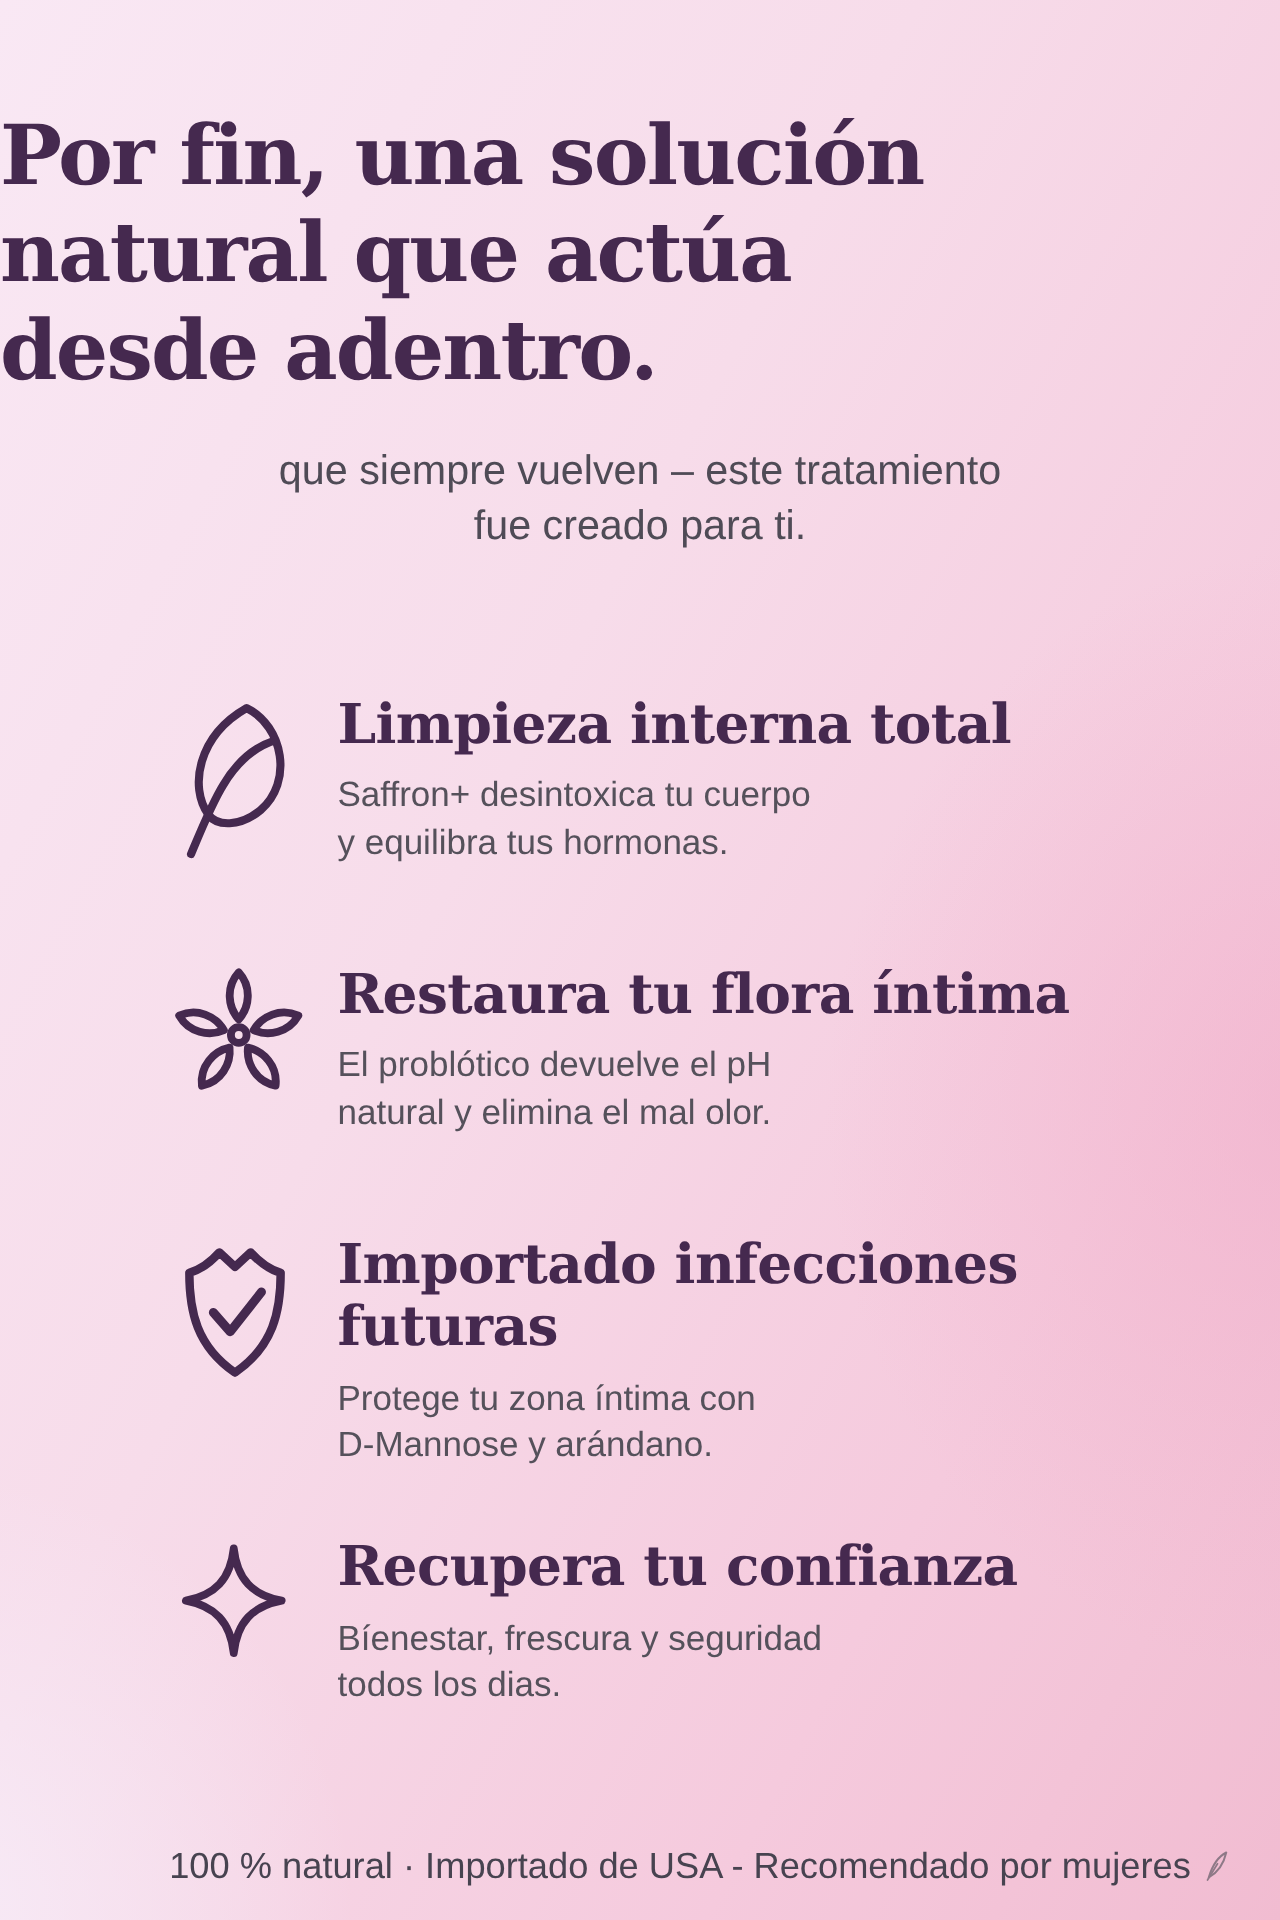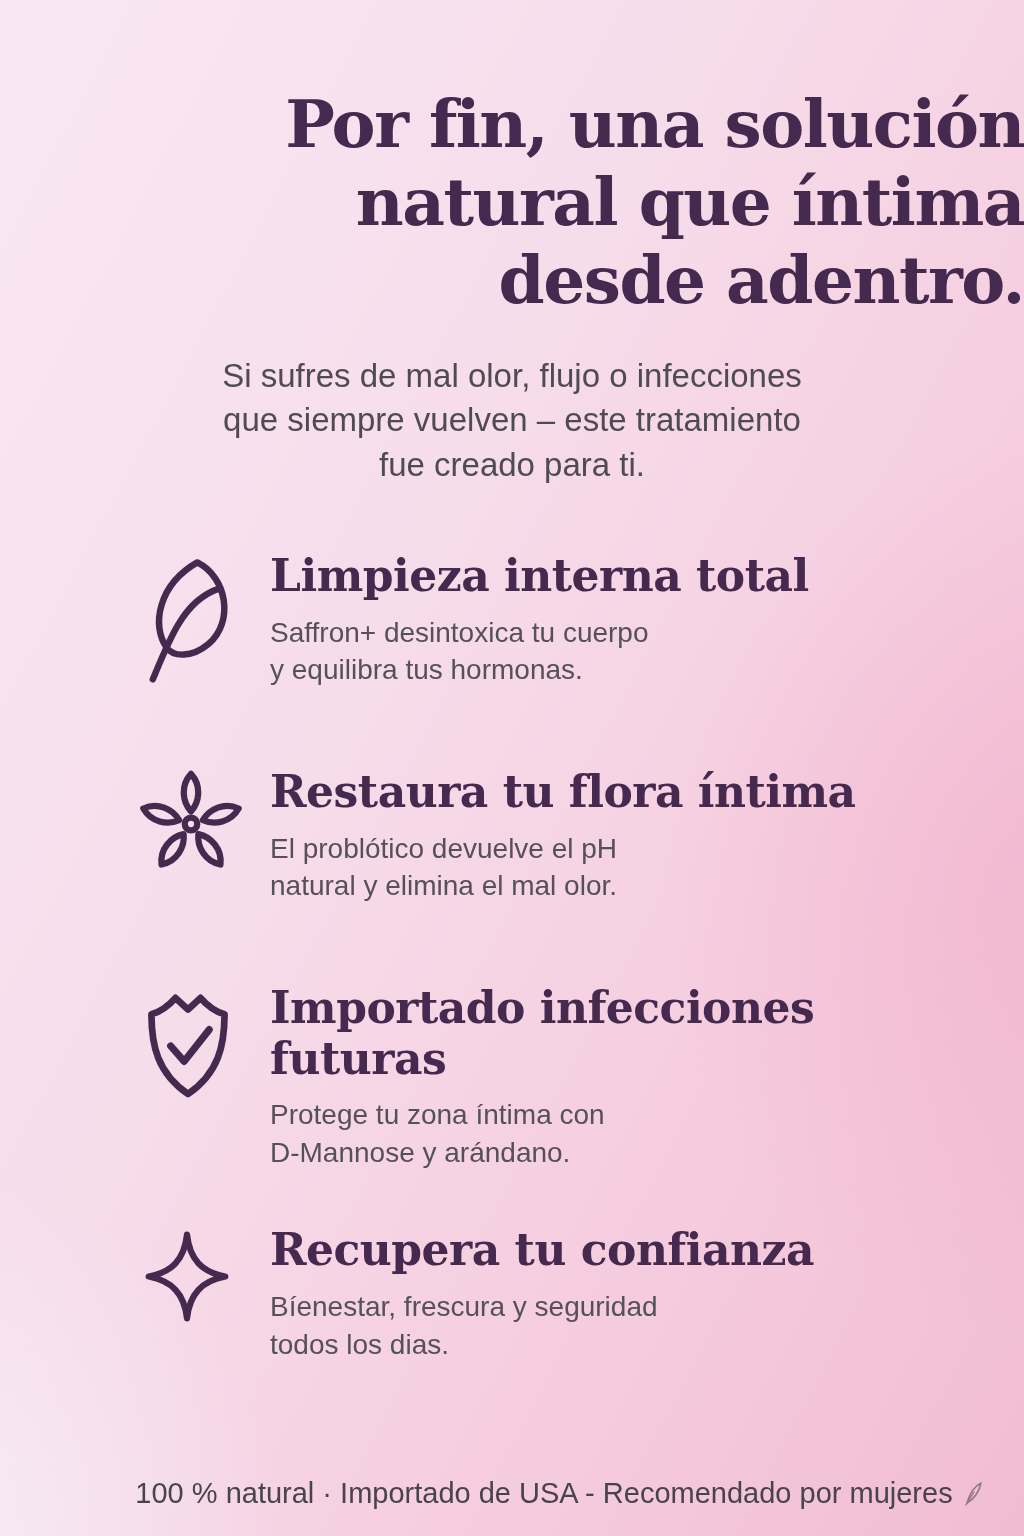--- a/index.html
+++ b/index.html
@@ -11,40 +11,39 @@
     margin: 0 auto;
     overflow: hidden;
     background:
       radial-gradient(ellipse 55% 42% at 103% 58%, rgba(241,173,201,0.55), rgba(241,173,201,0) 70%),
       radial-gradient(ellipse 52% 36% at -6% 100%, rgba(247,236,248,0.95), rgba(247,236,248,0) 65%),
       linear-gradient(118deg, #f9e8f4 0%, #f7dcea 40%, #f5cadd 75%, #f1bcd1 100%);
     font-family: "Liberation Sans", "DejaVu Sans", sans-serif;
   }
   .headline {
     padding-top: 86px;
-    text-align: right;
+    text-align: left;
     font-family: "DejaVu Serif", "Liberation Serif", serif;
     font-weight: 700;
     font-size: 66px;
     line-height: 1.18;
     letter-spacing: -1.5px;
     color: #45294f;
-    padding-left: 48px;
   }
   .headline span { display: block; }
   .subtitle {
     margin-top: 34px;
     text-align: center;
     font-size: 33px;
     line-height: 1.35;
     color: #4f4b56;
   }
   .subtitle span { display: block; }
   .features {
-    margin-top: 64px;
+    margin-top: 112px;
     padding-left: 138px;
     padding-right: 24px;
   }
   .feature {
     display: flex;
     align-items: flex-start;
     margin-bottom: 54px;
     min-height: 162px;
   }
   .feature-icon {
@@ -79,26 +78,25 @@
   }
   .footer .sketch { display: inline-block; vertical-align: -4px; margin-left: 10px; opacity: 0.65; }
 </style>
 </head>
 <body>
 
 <div class="page">
 
   <h1 class="headline">
     <span>Por fin, una solución</span>
-    <span>natural que íntima</span>
+    <span>natural que actúa</span>
     <span>desde adentro.</span>
   </h1>
 
   <p class="subtitle">
-    <span>Si sufres de mal olor, flujo o infecciones</span>
     <span>que siempre vuelven – este tratamiento</span>
     <span>fue creado para ti.</span>
   </p>
 
   <div class="features">
 
     <div class="feature">
       <div class="feature-icon">
         <svg width="102" height="132" viewBox="0 0 110 142" fill="none">
           <path d="M64 10 C 96 26, 104 74, 76 98 C 58 113, 38 112, 31 102 C 14 78, 22 34, 64 10 Z" stroke="#45294f" stroke-width="7" stroke-linecap="round" stroke-linejoin="round"></path>

